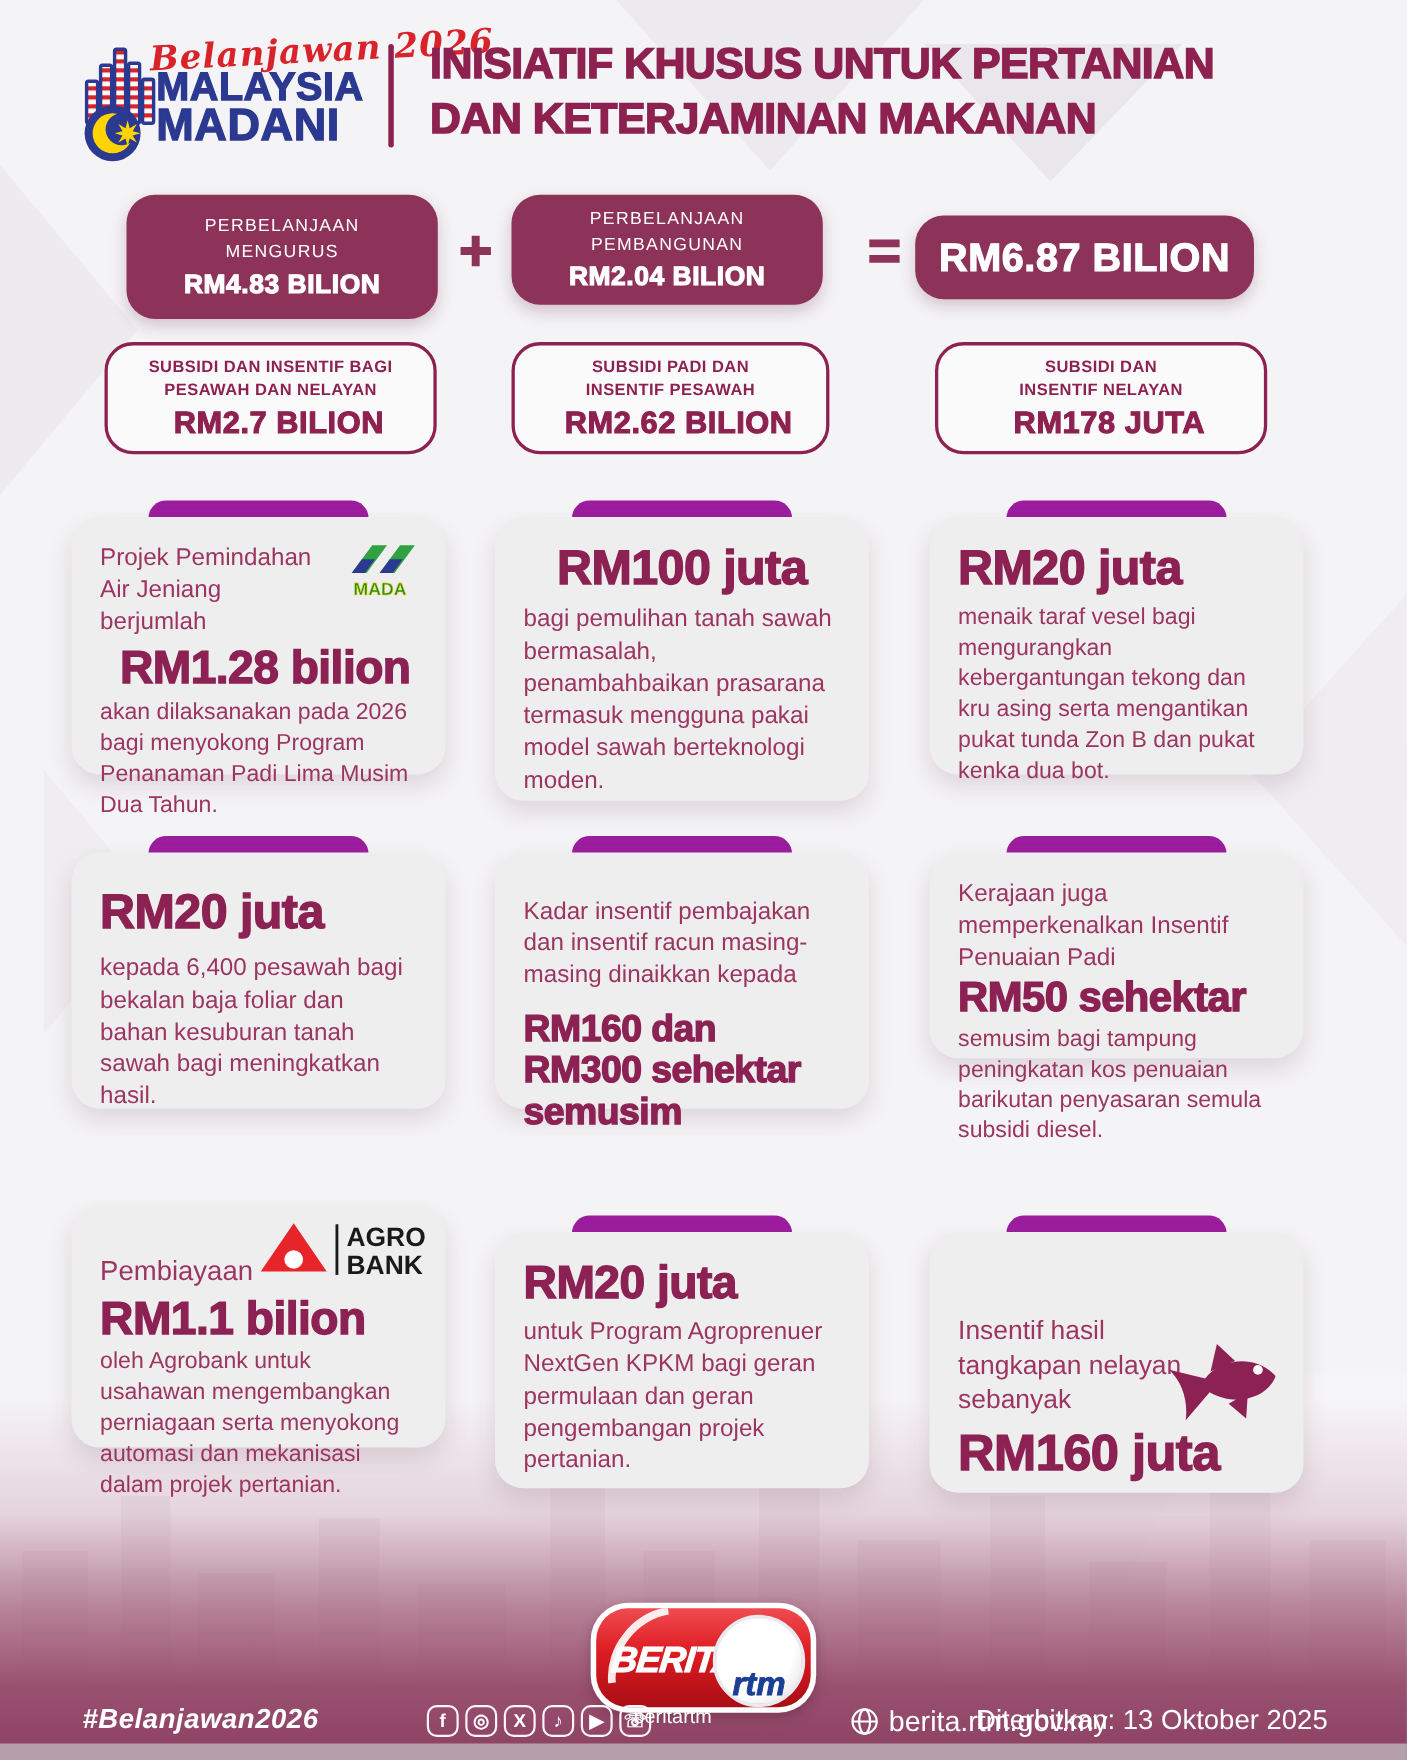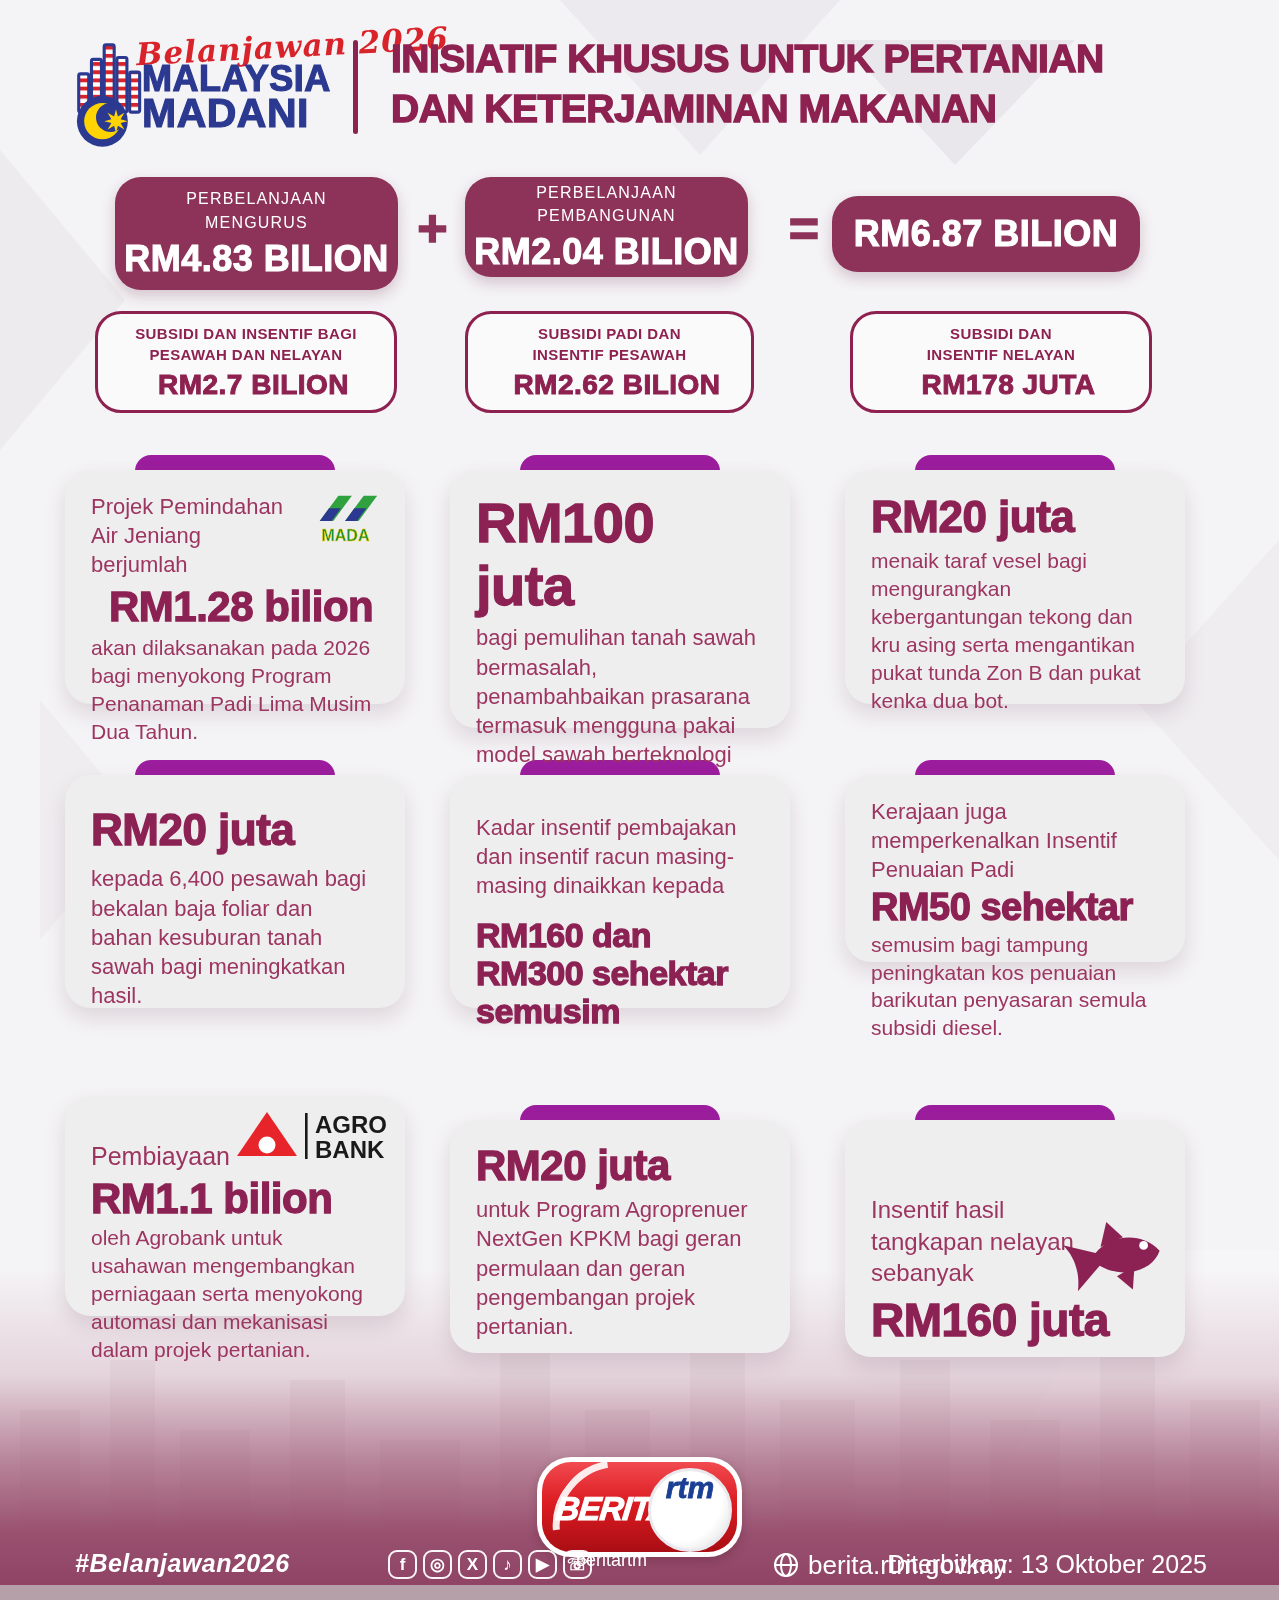--- a/index.html
+++ b/index.html
@@ -35,21 +35,21 @@
     color:#8d2150;font-size:39px;font-weight:700;line-height:1.28;z-index:3;
     -webkit-text-stroke:1.4px #8d2150;letter-spacing:-.5px;
   }
   
   .mbox{
     background:#8d3359;border-radius:26px;color:#fff;text-align:center;z-index:3;
     display:flex;flex-direction:column;align-items:center;justify-content:center;
     box-shadow:0 6px 14px rgba(120,60,90,.25);
   }
   .mbox .lbl{font-size:16px;letter-spacing:1.2px;line-height:1.45;font-weight:400;}
-  .mbox .val{font-size:36px;font-weight:700;-webkit-text-stroke:1.1px #fff;margin-top:4px;letter-spacing:.5px;}
+  .mbox .val{font-size:24px;font-weight:700;-webkit-text-stroke:1.1px #fff;margin-top:4px;letter-spacing:.5px;}
   .op{color:#8d3359;font-size:52px;font-weight:700;text-align:center;z-index:3;-webkit-text-stroke:1.5px #8d3359;}
   .obox{
     background:rgba(255,255,255,.55);border:3.5px solid #8d2150;border-radius:26px;z-index:3;
     display:flex;flex-direction:column;align-items:center;justify-content:center;text-align:center;color:#8d2150;
   }
   .obox .lbl{font-size:15px;font-weight:700;line-height:1.4;letter-spacing:.4px;}
   .obox .val{font-size:28px;font-weight:700;-webkit-text-stroke:1px #8d2150;margin-top:4px;letter-spacing:.5px;margin-left:15px;}
   
   .tab{position:absolute;width:200px;height:32px;background:#9b1d9d;border-radius:16px;z-index:2;}
   .card{
@@ -69,21 +69,21 @@
     position:relative;width:100%;height:100%;border-radius:29px;overflow:hidden;
     background:linear-gradient(180deg,#f04b50 0%,#dd1b22 45%,#a90e14 100%);
   }
   .berita-word{
     position:absolute;left:14px;top:28px;color:#fff;font-size:33px;font-weight:700;font-style:italic;
     -webkit-text-stroke:1px #fff;transform:skewX(-6deg);letter-spacing:-1px;z-index:2;
   }
   .rtm-circle{
     position:absolute;right:5px;top:6px;width:78px;height:78px;border-radius:50%;
     background:radial-gradient(circle at 35% 35%,#ffffff 60%,#d8d8dc 100%);
-    border:3px solid #e9e9ee;display:flex;align-items:flex-start;justify-content:center;z-index:2;
+    border:3px solid #e9e9ee;display:flex;align-items:flex-end;justify-content:center;z-index:2;
   }
   .rtm-word{color:#1b3f94;font-size:30px;font-weight:700;font-style:italic;-webkit-text-stroke:.8px #1b3f94;}
   .swoosh{
     position:absolute;right:72px;top:-4px;width:96px;height:108px;border-radius:50%;
     border:7px solid transparent;border-left-color:#ffffff;transform:rotate(38deg);z-index:1;opacity:.9;
   }
   .foot-text{color:#fff;font-size:25px;z-index:4;}
   .hashtag{font-style:italic;font-weight:700;letter-spacing:.5px;}
   .icons-row{display:flex;gap:6px;z-index:4;}
   .sq{
@@ -200,21 +200,21 @@
       <polygon points="38,36 60,6 76,6 54,36" fill="#2fa13e"></polygon>
       <polygon points="38,36 49,21 63,21 52,36" fill="#2b3990"></polygon>
       <text x="10" y="60" font-size="19" font-weight="bold" fill="#1a8f3a" stroke="#ffd400" stroke-width="0.6" font-family="Liberation Sans, sans-serif">MADA</text>
     </svg>
     <div class="pre" style="padding-right:86px">Projek Pemindahan Air Jeniang berjumlah</div>
     <div class="big" style="font-size:42px;margin:4px 0 4px 18px">RM1.28 bilion</div>
     <div class="post">akan dilaksanakan pada 2026 bagi menyokong Program Penanaman Padi Lima Musim Dua Tahun.</div>
   </div>
 
   <div class="card" style="left:450px;top:470px;height:258px">
-    <div class="big" style="font-size:56px;text-align:left">RM100 juta</div>
+    <div class="big" style="font-size:44px;text-align:center">RM100 juta</div>
     <div class="post" style="font-size:22px;margin-top:6px">bagi pemulihan tanah sawah bermasalah, penambahbaikan prasarana termasuk mengguna pakai model sawah berteknologi moden.</div>
   </div>
 
   <div class="card" style="left:845px;top:470px;height:234px">
     <div class="big" style="font-size:44px">RM20 juta</div>
     <div class="post" style="margin-top:6px">menaik taraf vesel bagi mengurangkan kebergantungan tekong dan kru asing serta mengantikan pukat tunda Zon B dan pukat kenka dua bot.</div>
   </div>
 
   <div class="card" style="left:65px;top:775px;height:233px">
     <div class="big" style="font-size:44px;margin-top:8px">RM20 juta</div>

